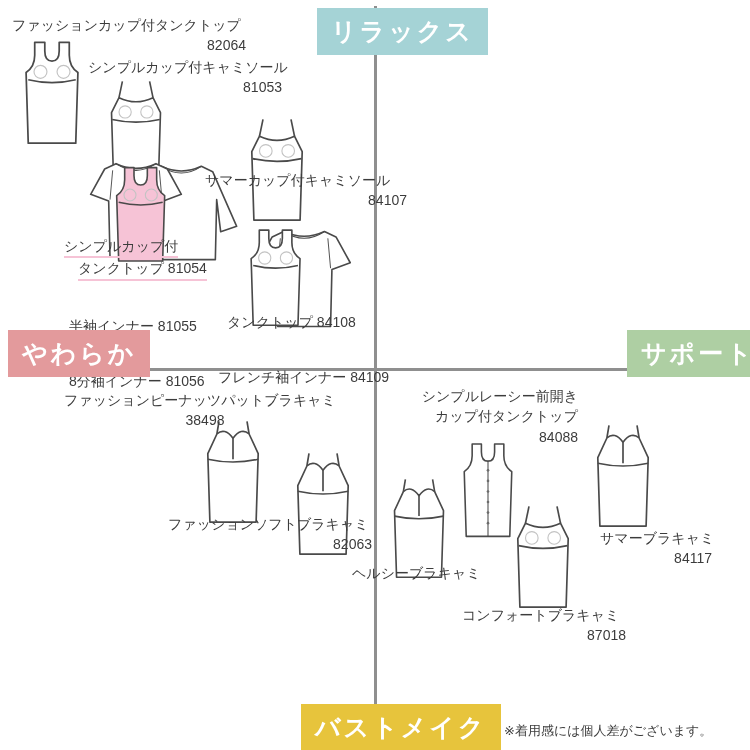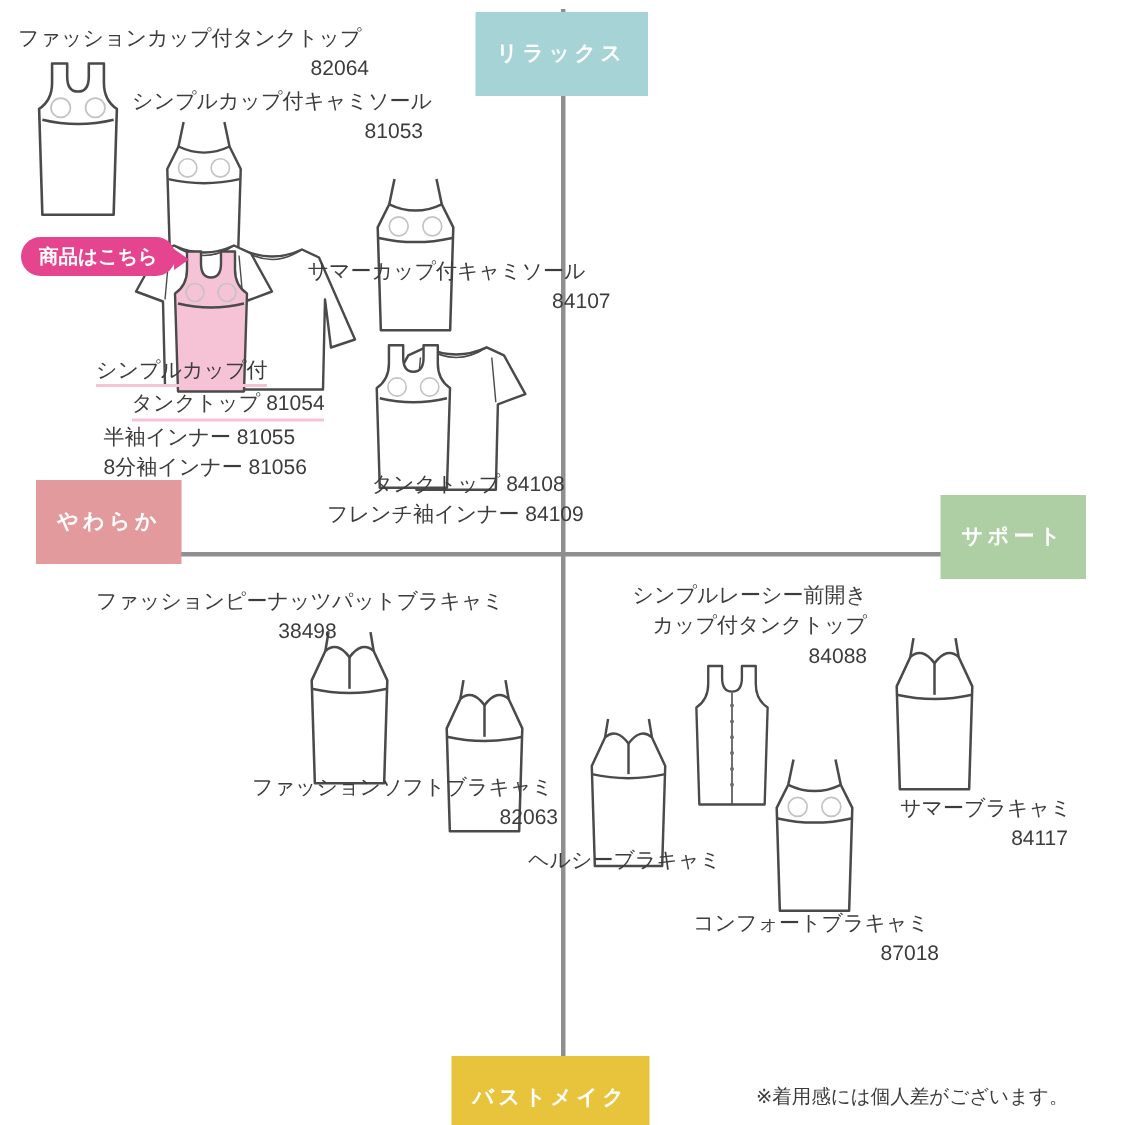--- a/index.html
+++ b/index.html
@@ -6,34 +6,34 @@
   #canvas{
     position:relative;width:750px;height:750px;background:#ffffff;
     font-family:"Liberation Sans","DejaVu Sans",sans-serif;color:#3c3c3c;overflow:hidden;
   }
   
   .axis{position:absolute;background:var(--c-axis,#8f8f8f);z-index:1;}
   #axis-v{left:374px;top:6px;width:3px;height:738px;}
   #axis-h{left:54px;top:368px;width:650px;height:3px;}
   
   .qbadge{
-    position:absolute;z-index:5;color:#fff;font-weight:bold;font-size:14px;
-    letter-spacing:3px;padding:19px 14px;line-height:1.25;white-space:nowrap;
+    position:absolute;z-index:5;color:#fff;font-weight:bold;font-size:25px;
+    letter-spacing:3px;padding:8px 14px;line-height:1.25;white-space:nowrap;
   }
   #b-relax{left:317px;top:8px;background:var(--c-relax,#a5d3d6);}
-  #b-soft{left:8px;top:320px;background:var(--c-soft,#e39a9c);margin-left:16px;}
+  #b-soft{left:8px;top:330px;background:var(--c-soft,#e39a9c);}
   #b-support{left:627px;top:330px;background:var(--c-support,#aecfa3);}
   #b-bust{left:301px;top:704px;background:var(--c-bust,#e7c43c);text-align:center;}
   
   .prod{position:absolute;z-index:3;font-size:14px;line-height:1.45;white-space:nowrap;}
   .prod div{min-height:1.2em;}
   .num-r{text-align:right;padding-right:8px;}
   .num-c{text-align:center;}
-  .ind-s{padding-left:5px;}
-  .ind-m{padding-left:14px;text-align:center;}
+  .ind-s{padding-left:5px;margin-top:35px;}
+  .ind-m{padding-left:14px;}
   .pu{display:inline-block;border-bottom:2px solid var(--c-pink,#f6c3d6);}
   #p1{left:12px;top:15px;width:242px;}
   #p2{left:88px;top:57px;width:202px;}
   #p3{left:64px;top:236px;width:162px;}
   #p4{left:205px;top:170px;width:210px;}
   #p5{left:213px;top:312px;width:184px;}
   #p6{left:64px;top:390px;width:282px;}
   #p7{left:168px;top:514px;width:212px;}
   #p8{left:396px;top:386px;width:182px;text-align:right;}
   #p9{left:352px;top:563px;width:134px;}
@@ -113,21 +113,20 @@
   </svg>
 
   <div class="axis" id="axis-v"></div>
   <div class="axis" id="axis-h"></div>
 
   <div class="qbadge" id="b-relax">リラックス</div>
   <div class="qbadge" id="b-soft">やわらか</div>
   <div class="qbadge" id="b-support">サポート</div>
   <div class="qbadge" id="b-bust">バストメイク</div>
 
-  <div class="callout">商品はこちら</div>
 
   <svg class="garm" id="g1" width="72" height="108" viewBox="0 0 100 150">
       <use href="#g-tank" class="g"></use>
     </svg>
   <svg class="garm" id="g2" width="68" height="102" viewBox="0 0 100 150">
       <use href="#g-cami" class="g"></use>
     </svg>
   <svg class="garm" id="g3" width="160" height="106" viewBox="0 0 240 158">
     <use href="#g-teeL" class="g" x="70" y="6"></use>
     <use href="#g-tee" class="g" x="12" y="2"></use>

